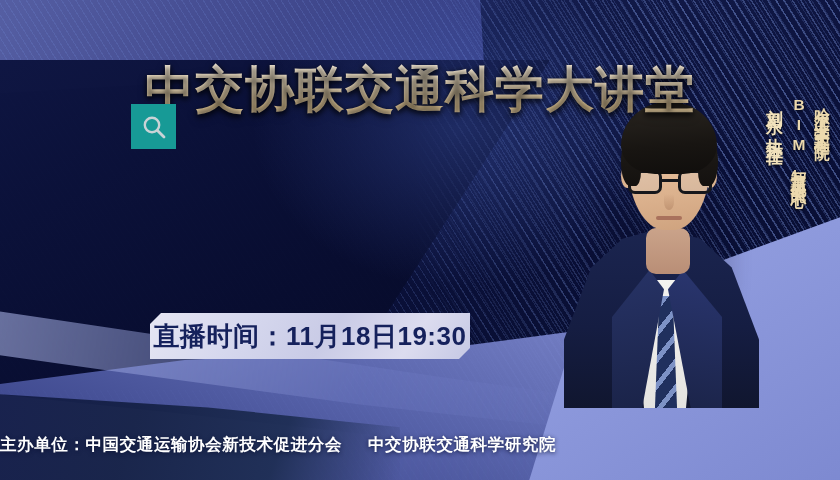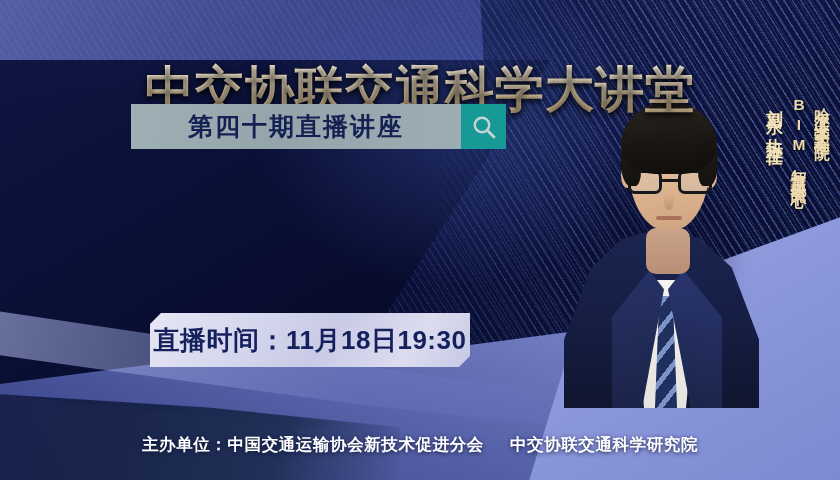--- a/index.html
+++ b/index.html
@@ -115,21 +115,21 @@
     color:#e8a33c;
     background:linear-gradient(180deg,#f0b44e 0%,#e3973a 60%,#d9872e 100%);
     -webkit-background-clip:text; background-clip:text;
     -webkit-text-fill-color:transparent;
     filter:drop-shadow(0 2px 4px rgba(0,0,0,.55));
   }
 
   
   .date-pill{
     position:absolute; left:150px; top:313px; z-index:14;
-    width:320px; height:54px;
+    width:320px; height:46px;
     display:flex; align-items:center; justify-content:center;
     background:linear-gradient(125deg,#e6e6f3 0%,#d6d8ee 28%,#c9cbe6 55%,#dcdcef 80%,#c5c8e4 100%);
     clip-path:polygon(11px 0, 100% 0, 100% calc(100% - 11px),
                       calc(100% - 11px) 100%, 0 100%, 0 11px);
     box-shadow:0 2px 10px rgba(0,0,0,.40);
   }
   .date-pill span{
     color:#15215c; font-size:26px; font-weight:bold; letter-spacing:.5px;
   }
 
@@ -238,21 +238,21 @@
   }
   .name-wrap{
     display:flex; flex-direction:column; align-items:center; margin-right:4px;
   }
   .name-wrap .vcol{ padding:0; }
   .name-gap{ height:16px; }
 
   
   .footer{
     position:absolute; left:0; right:0; bottom:24px; z-index:16;
-    text-align:center; color:#ffffff;
+    color:#ffffff;
     font-size:16.5px; font-weight:bold; letter-spacing:.6px;
     text-shadow:0 1px 4px rgba(10,16,50,.85);
   }
   .footer .gap{ display:inline-block; width:26px; }
 </style>
 </head>
 <body>
 
 <div class="poster">
 
@@ -288,21 +288,20 @@
     <div class="p-nose"></div>
     <div class="p-mouth"></div>
     <div class="p-hair-sidel"></div>
     <div class="p-hair-sider"></div>
     <div class="p-hair"></div>
   </div>
 
   <div class="main-title">中交协联交通科学大讲堂</div>
 
   <div class="subtitle-bar">
-    <div class="subtitle-text">第四十期直播讲座</div>
     <div class="subtitle-icon">
       <svg width="26" height="26" viewBox="0 0 26 26" aria-hidden="true">
         <circle cx="11" cy="11" r="7.2" fill="none" stroke="#c9d3d6" stroke-width="2.4"></circle>
         <line x1="16.2" y1="16.2" x2="23" y2="23" stroke="#c9d3d6" stroke-width="2.8" stroke-linecap="round"></line>
       </svg>
     </div>
   </div>
 
 
   <div class="date-pill">

